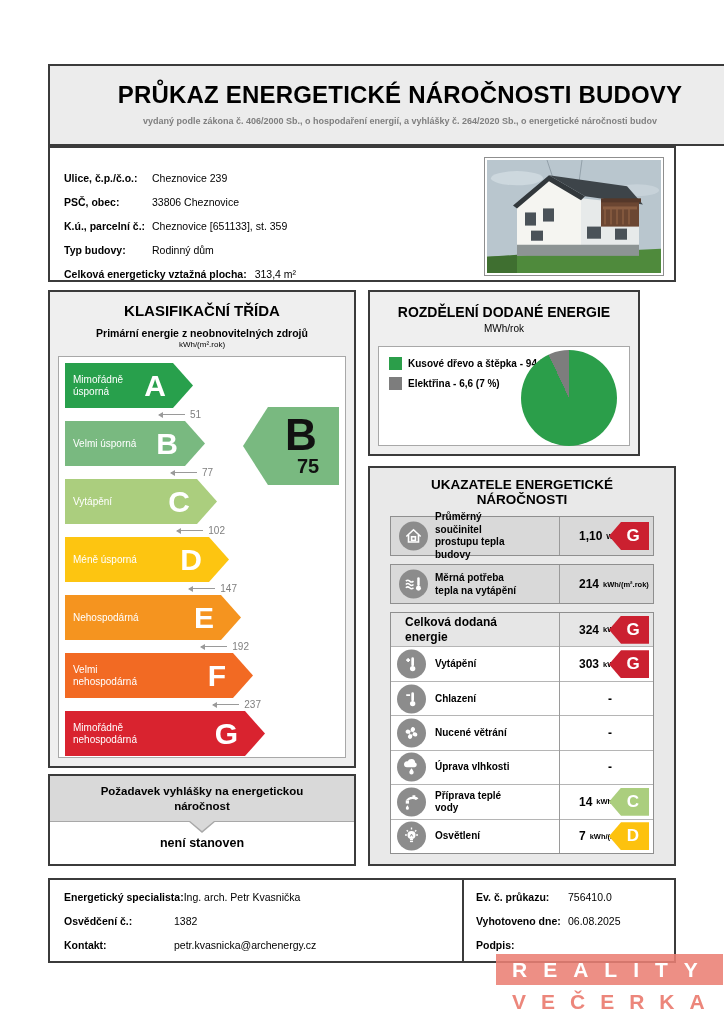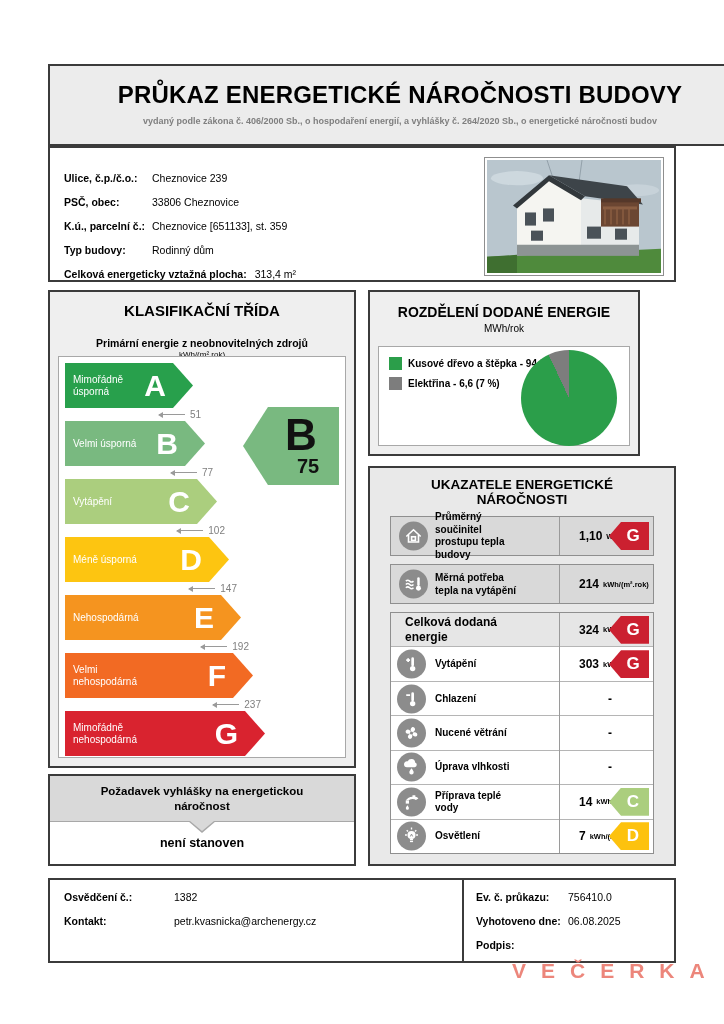--- a/index.html
+++ b/index.html
@@ -18,21 +18,21 @@
   .info-row { display:flex; align-items:flex-end; height:24px; font-size:10.5px; }
   .info-label { font-weight:bold; min-width:88px; }
   .info-row.inline .info-label { min-width:0; margin-right:8px; }
   .info-value { }
   .photo-frame { position:absolute; right:10px; top:9px; width:180px; height:119px; border:1px solid #8f8f8f; background:#fff; padding:2px; }
   .photo-frame svg { display:block; width:100%; height:100%; }
 
   
   .class-panel { left:48px; top:290px; width:308px; height:478px; background:#efefef; text-align:center; }
   .panel-title { margin-top:10px; font-size:15px; font-weight:bold; }
-  .panel-sub { margin-top:18px; font-size:10.5px; font-weight:bold; }
+  .panel-sub { margin-top:8px; font-size:10.5px; font-weight:bold; }
   .panel-unit { margin-top:1px; font-size:8px; }
   .scale-box { position:absolute; left:8px; right:8px; top:64px; bottom:8px; background:#fff; border:1px solid #a8a8a8; padding:6px 0 0 6px; text-align:left; }
   .cls-row { height:45px; }
   .cls-arrow { position:relative; height:45px; display:flex; align-items:center; color:#fff;
     clip-path: polygon(0 0, calc(100% - 20px) 0, 100% 50%, calc(100% - 20px) 100%, 0 100%); }
   .cls-label { font-size:10px; font-weight:normal; line-height:1.15; padding-left:8px; max-width:96px; }
   .cls-letter { position:absolute; right:27px; top:50%; transform:translateY(-50%); font-size:30px; font-weight:bold; line-height:1; }
   .thr-row { height:13px; display:flex; justify-content:flex-end; align-items:center; gap:5px; font-size:10px; color:#7f7f7f; }
   .thr-arrow { position:relative; display:inline-block; width:26px; height:1px; background:#9a9a9a; }
   .thr-arrow::before { content:''; position:absolute; left:-1px; top:-2.5px; border-top:3px solid transparent; border-bottom:3px solid transparent; border-right:5px solid #9a9a9a; }
@@ -404,20 +404,24 @@
           </div>
           <div class="badge" style="background: rgb(253, 194, 14);">D</div>
         </div>
       </div>
   </section>
 
   <section class="box footer-box">
     <div class="footer-divider"></div>
     <div class="footer-col left">
         <div class="footer-row">
+          <span class="footer-label">Energetický specialista:</span>
+          <span class="footer-value">Ing. arch. Petr Kvasnička</span>
+        </div>
+        <div class="footer-row">
           <span class="footer-label">Osvědčení č.:</span>
           <span class="footer-value">1382</span>
         </div>
         <div class="footer-row">
           <span class="footer-label">Kontakt:</span>
           <span class="footer-value">petr.kvasnicka@archenergy.cz</span>
         </div>
       </div>
     <div class="footer-col right">
         <div class="footer-row">
@@ -429,16 +433,17 @@
           <span class="footer-value">06.08.2025</span>
         </div>
         <div class="footer-row">
           <span class="footer-label">Podpis:</span>
           <span class="footer-value"></span>
         </div>
       </div>
   </section>
 
   <div class="logo">
+    <div class="logo-bar">REALITY</div>
     <div class="logo-sub">VEČERKA</div>
   </div>
 
 </div>
 
 </body></html>

